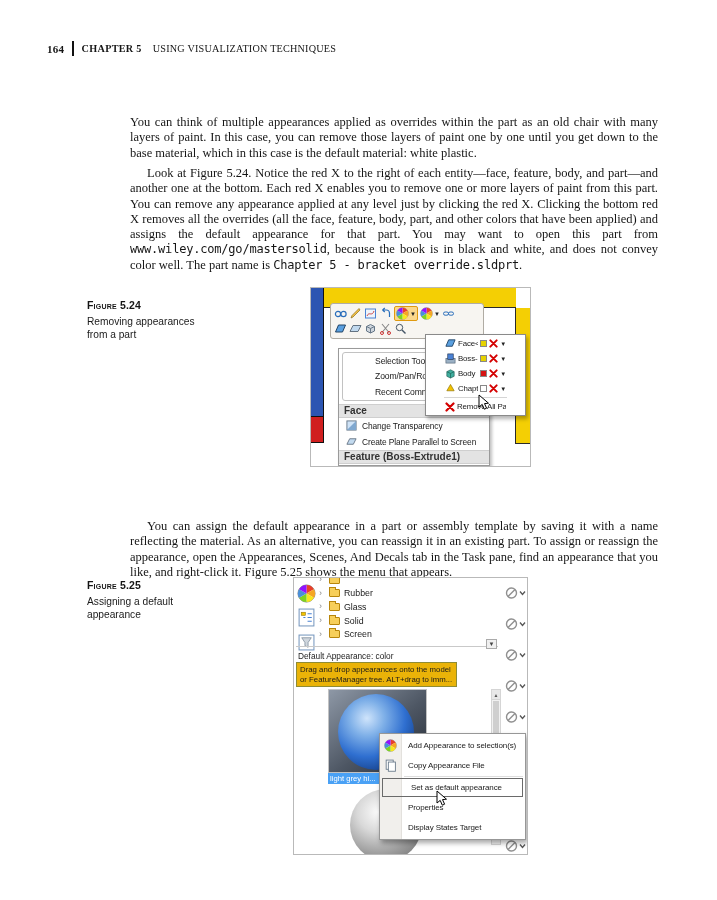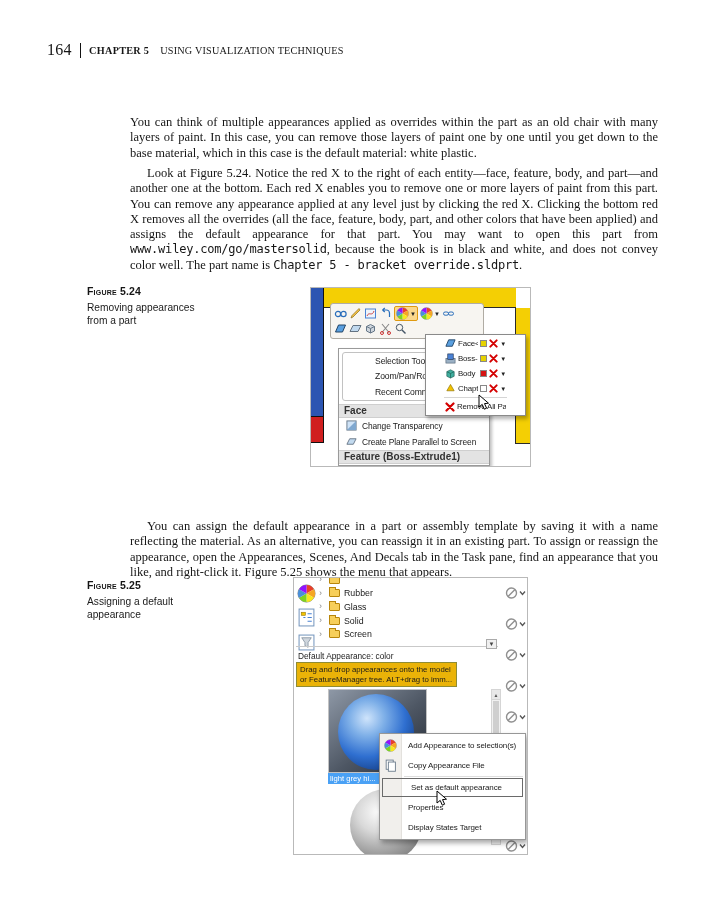--- a/index.html
+++ b/index.html
@@ -1,38 +1,38 @@
 <!DOCTYPE html>
 <html><head>
 <meta charset="utf-8">
 <style>
 *{box-sizing:border-box;margin:0;padding:0}
 html,body{background:#ffffff}
 .page{position:relative;width:717px;height:900px;background:#fff;font-family:"Liberation Serif",serif;color:#151515;overflow:hidden}
 
 
 .running-head{position:absolute;top:41px;left:47px;display:flex;align-items:center}
-.running-head .pagenum{font-weight:normal;font-size:16px;letter-spacing:.3px}
+.running-head .pagenum{font-weight:bold;font-size:11px;letter-spacing:.3px}
 .running-head .bar{width:1.2px;height:15px;background:#111;margin:0 8px}
 .running-head .chapter{font-weight:bold;font-size:10.2px;letter-spacing:.3px;margin-right:11px}
 .running-head .title{font-size:10.2px;letter-spacing:.2px}
 
 
 .section-heading{position:absolute;left:130px;top:93px;font-size:16.5px;font-weight:bold;font-variant:small-caps;letter-spacing:.3px}
 .para{position:absolute;left:130px;width:528px;font-size:12.5px;line-height:15.3px;text-align:justify}
 .p1{top:115px}
 .p2{top:166px;text-indent:17px}
 .p3{top:519px;text-indent:17px}
 .mono{font-family:"DejaVu Sans Mono",monospace;font-size:12px;letter-spacing:-.2px}
 
 
 .figlabel{position:absolute;left:87px;width:118px;font-family:"Liberation Sans",sans-serif}
 .figlabel .flabel{font-weight:bold;font-size:10.5px;font-variant:small-caps;letter-spacing:.2px}
 .figlabel .fcap{font-size:10.2px;line-height:13px;margin-top:4px;color:#1a1a1a}
-.cap24{top:285px}
+.cap24{top:299px}
 .cap25{top:579px}
 
 
 .fig24{position:absolute;left:310px;top:287px;width:221px;height:180px;background:#fff;border:1px solid #b9b9b9;overflow:hidden;font-family:"Liberation Sans",sans-serif;color:#1a1a1a}
 .f24-ytop{position:absolute;left:4px;top:0;width:201px;height:20px;border-bottom:1px solid #2a2a2a;border-left:1px solid #2a2a2a}
 .f24-blue{position:absolute;left:0;top:0;width:13px;height:128px;border-right:1px solid #101010}
 .f24-red{position:absolute;left:0;top:128px;width:13px;height:27px;border:1px solid #101010;border-left:none}
 .f24-yright{position:absolute;right:0;top:20px;width:15px;height:136px;border-left:1px solid #2a2a2a;border-bottom:1px solid #2a2a2a}
 .f24-toolbar{position:absolute;left:19px;top:15px;width:154px;height:36px;background:#f7f5f1;border:1px solid #b0aca4;border-radius:3px;padding:2px 3px;display:flex;flex-direction:column;justify-content:space-between;z-index:2}
 .f24-trow{display:flex;align-items:center;gap:2px;height:15px}

